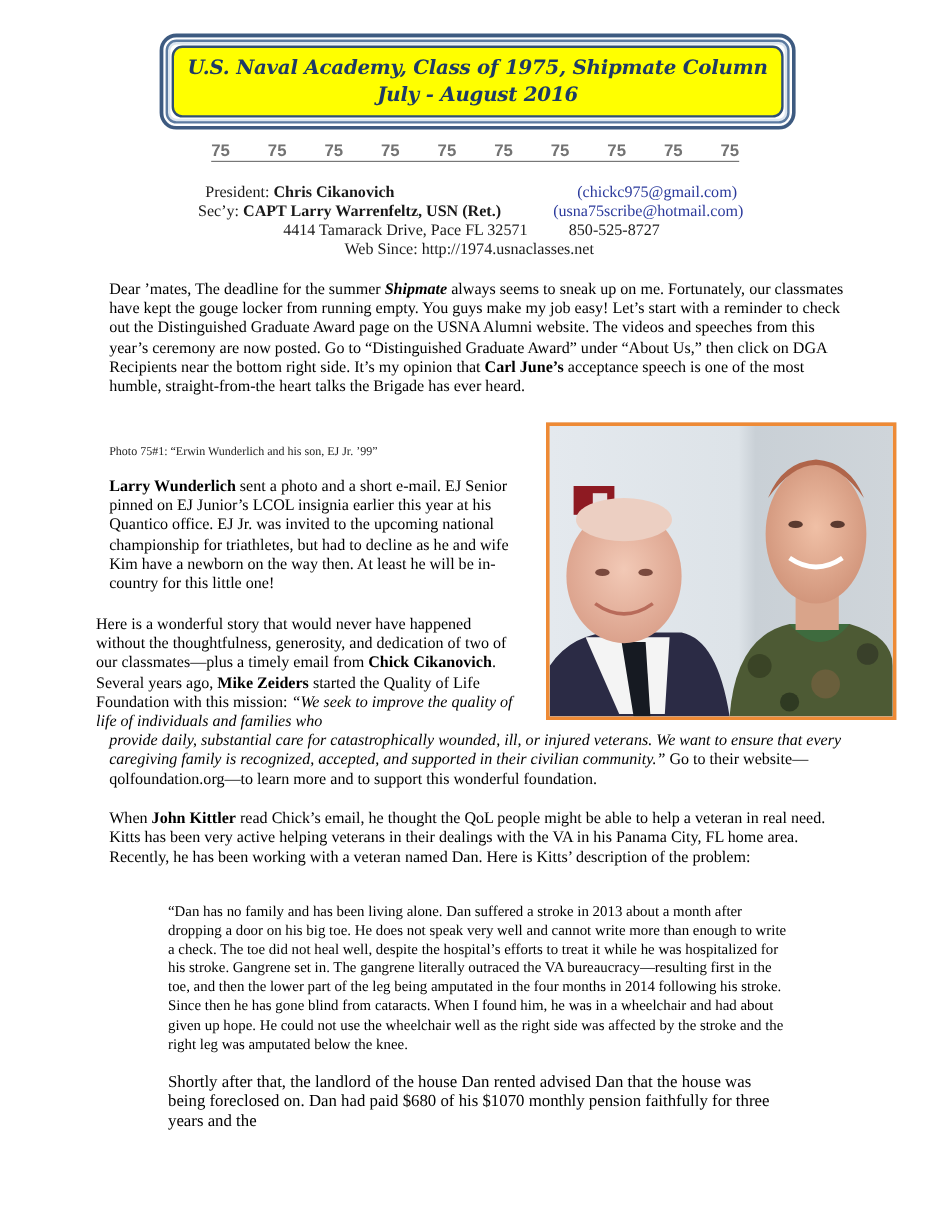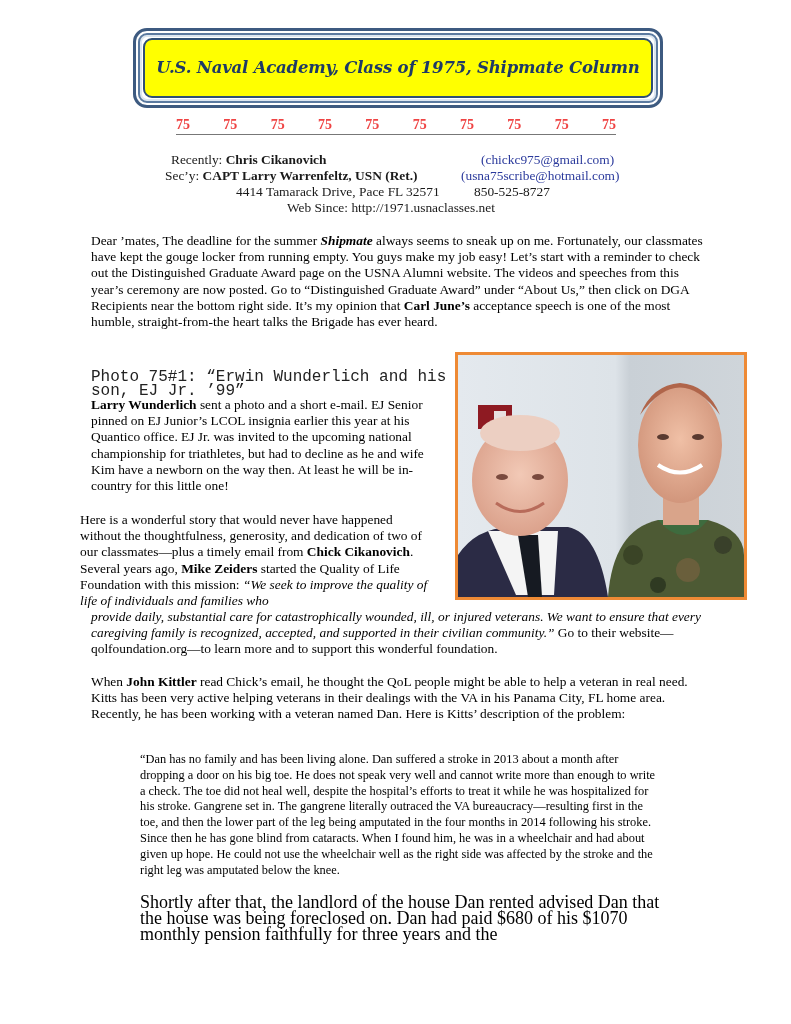--- a/index.html
+++ b/index.html
@@ -35,77 +35,78 @@
     white-space: nowrap;
   }
 
   
   .row75 {
     left: 176px; top: 116px; width: 440px; height: 18px;
     display: flex; justify-content: space-between;
     border-bottom: 1.5px solid #777;
   }
   .row75 span {
-    font-family: Liberation Serif, serif; font-weight: bold;
-    font-size: 14px; line-height: 18px; color: #ef4444;
+    font-family: Liberation Sans, sans-serif; font-weight: bold;
+    font-size: 14px; line-height: 18px; color: #737373;
   }
 
   
   .contact { font-size: 13.4px; line-height: 16px; white-space: nowrap; }
   .email { color: #2b3a9c; }
 
   
   .para { font-size: 13.4px; line-height: 16.2px; color: #000000; }
-  .caption { font-size: 16px; line-height: 14px; color: #222; font-family: Liberation Mono, monospace; }
+  .caption { font-size: 10px; line-height: 14px; color: #222; }
 
   .photo {
     left: 455px; top: 352px; width: 292px; height: 248px;
     box-sizing: border-box;
     border: 3px solid #ee8a35;
     overflow: hidden;
     background: #dfe5ea;
   }
 </style>
 </head>
 <body>
 
 <div class="abs banner">
   <div class="banner-inner">
     <div class="banner-line">U.S. Naval Academy, Class of 1975, Shipmate Column</div>
+    <div class="banner-line">July - August 2016</div>
   </div>
 </div>
 
 <div class="abs row75">
   <span>75</span>
   <span>75</span>
   <span>75</span>
   <span>75</span>
   <span>75</span>
   <span>75</span>
   <span>75</span>
   <span>75</span>
   <span>75</span>
   <span>75</span>
 </div>
 
 <div class="abs contact" style="left:171px; top:152px;">
-  <span>Recently: </span><b>Chris Cikanovich</b>
+  <span>President: </span><b>Chris Cikanovich</b>
 </div>
 <div class="abs contact email" style="left:481px; top:152px;">(chickc975@gmail.com)</div>
 
 <div class="abs contact" style="left:165px; top:168px;">
   <span>Sec’y: </span><b>CAPT Larry Warrenfeltz, USN (Ret.)</b>
 </div>
 <div class="abs contact email" style="left:461px; top:168px;">(usna75scribe@hotmail.com)</div>
 
 <div class="abs contact" style="left:236px; top:184px;">4414 Tamarack Drive, Pace FL  32571</div>
 <div class="abs contact" style="left:474px; top:184px;">850-525-8727</div>
 
 <div class="abs contact" style="left:287px; top:200px;">
-  <span>Web Since: </span><span>http://1971.usnaclasses.net</span>
+  <span>Web Since: </span><span>http://1974.usnaclasses.net</span>
 </div>
 
 <div class="abs para" style="left:91px; top:233px; width:618px;">
   <span>Dear ’mates,  The deadline for the summer </span><b><i>Shipmate</i></b><span> always seems to sneak up on me. Fortunately, our classmates have kept the gouge locker from running empty. You guys make my job easy! Let’s start with a reminder to check out the Distinguished Graduate Award page on the USNA Alumni website. The videos and speeches from this year’s ceremony are now posted. Go to “Distinguished Graduate Award” under “About Us,” then click on DGA Recipients near the bottom right side. It’s my opinion that </span><b>Carl June’s</b><span> acceptance speech is one of the most humble, straight-from-the heart talks the Brigade has ever heard.</span>
 </div>
 
 <div class="abs caption" style="left:91px; top:370px; width:360px;">Photo 75#1: “Erwin Wunderlich and his son, EJ Jr. ’99”</div>
 
 <div class="abs photo">
   <svg width="286" height="242" viewBox="0 0 286 242">
@@ -165,13 +166,13 @@
 </div>
 <div class="abs para" style="left:91px; top:609px; width:618px;">
   <i id="mission-part2">provide daily, substantial care for catastrophically wounded, ill, or injured veterans. We want to ensure that every caregiving family is recognized, accepted, and supported in their civilian community.”</i><span> Go to their website—qolfoundation.org—to learn more and to support this wonderful foundation.</span>
 </div>
 
 <div class="abs para" style="left:91px; top:674px; width:618px;">
   <span>When </span><b>John Kittler</b><span> read Chick’s email, he thought the QoL people might be able to help a veteran in real need. Kitts has been very active helping veterans in their dealings with the VA in his Panama City, FL home area. Recently, he has been working with a veteran named Dan. Here is Kitts’ description of the problem:</span>
 </div>
 
 <div class="abs para" style="left:140px; top:752px; width:520px; font-size:12.4px; line-height:15.8px;">“Dan has no family and has been living alone. Dan suffered a stroke in 2013 about a month after dropping a door on his big toe. He does not speak very well and cannot write more than enough to write a check. The toe did not heal well, despite the hospital’s efforts to treat it while he was hospitalized for his stroke. Gangrene set in. The gangrene literally outraced the VA bureaucracy—resulting first in the toe, and then the lower part of the leg being amputated in the four months in 2014 following his stroke. Since then he has gone blind from cataracts. When I found him, he was in a wheelchair and had about given up hope. He could not use the wheelchair well as the right side was affected by the stroke and the right leg was amputated below the knee.</div>
-<div class="abs para" style="left:140px; top:895px; width:520px; font-size:18px; line-height:15.8px;">Shortly after that, the landlord of the house Dan rented advised Dan that the house was being foreclosed on. Dan had paid $680 of his $1070 monthly pension faithfully for three years and the</div>
+<div class="abs para" style="left:140px; top:895px; width:520px; font-size:14px; line-height:15.8px;">Shortly after that, the landlord of the house Dan rented advised Dan that the house was being foreclosed on. Dan had paid $680 of his $1070 monthly pension faithfully for three years and the</div>
 
 </body></html>

